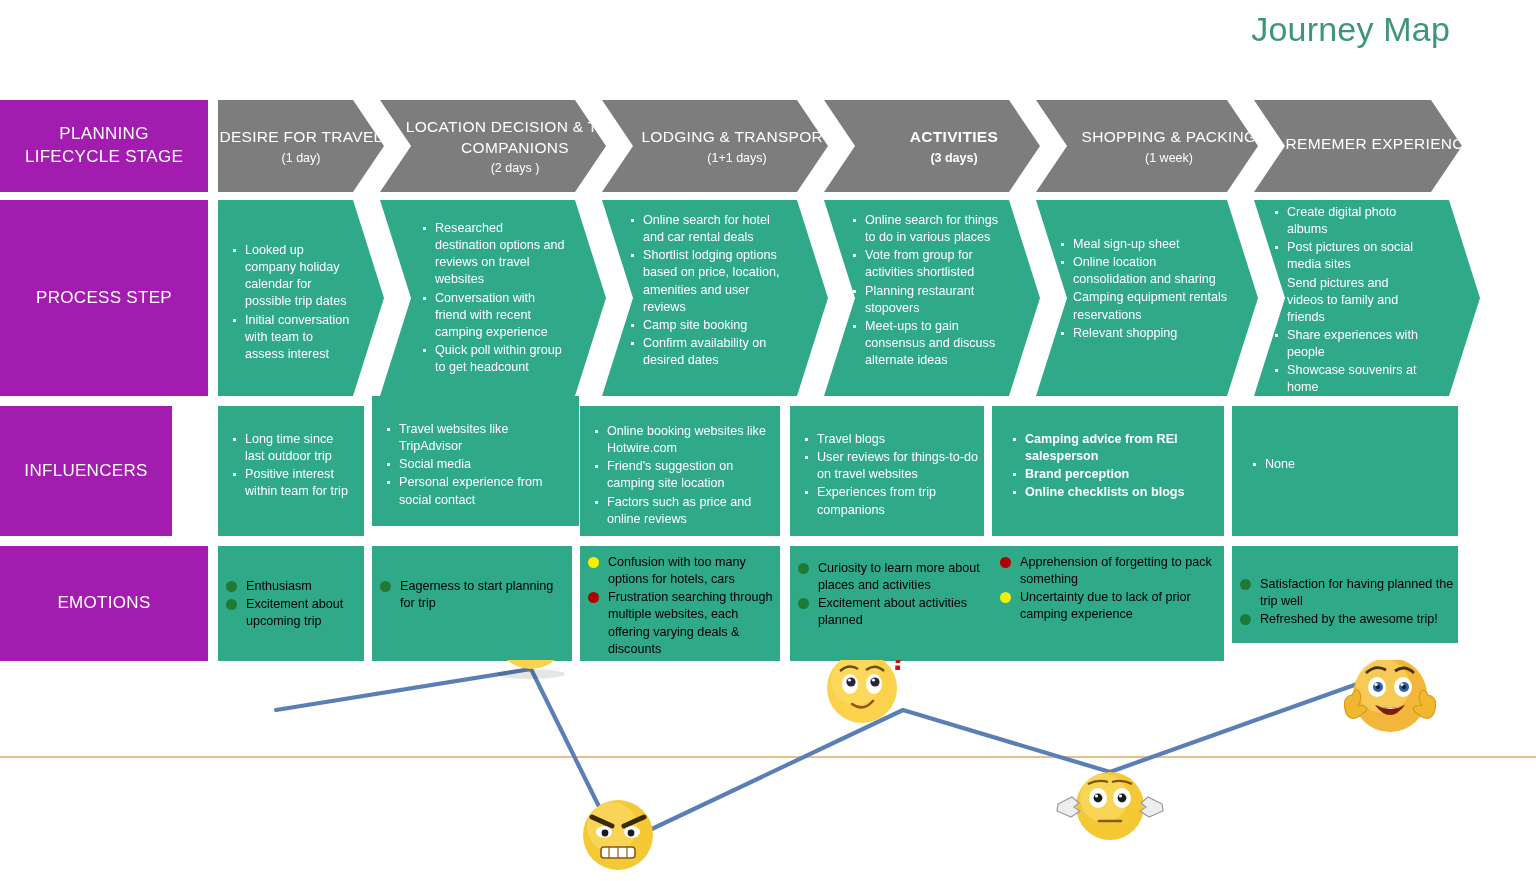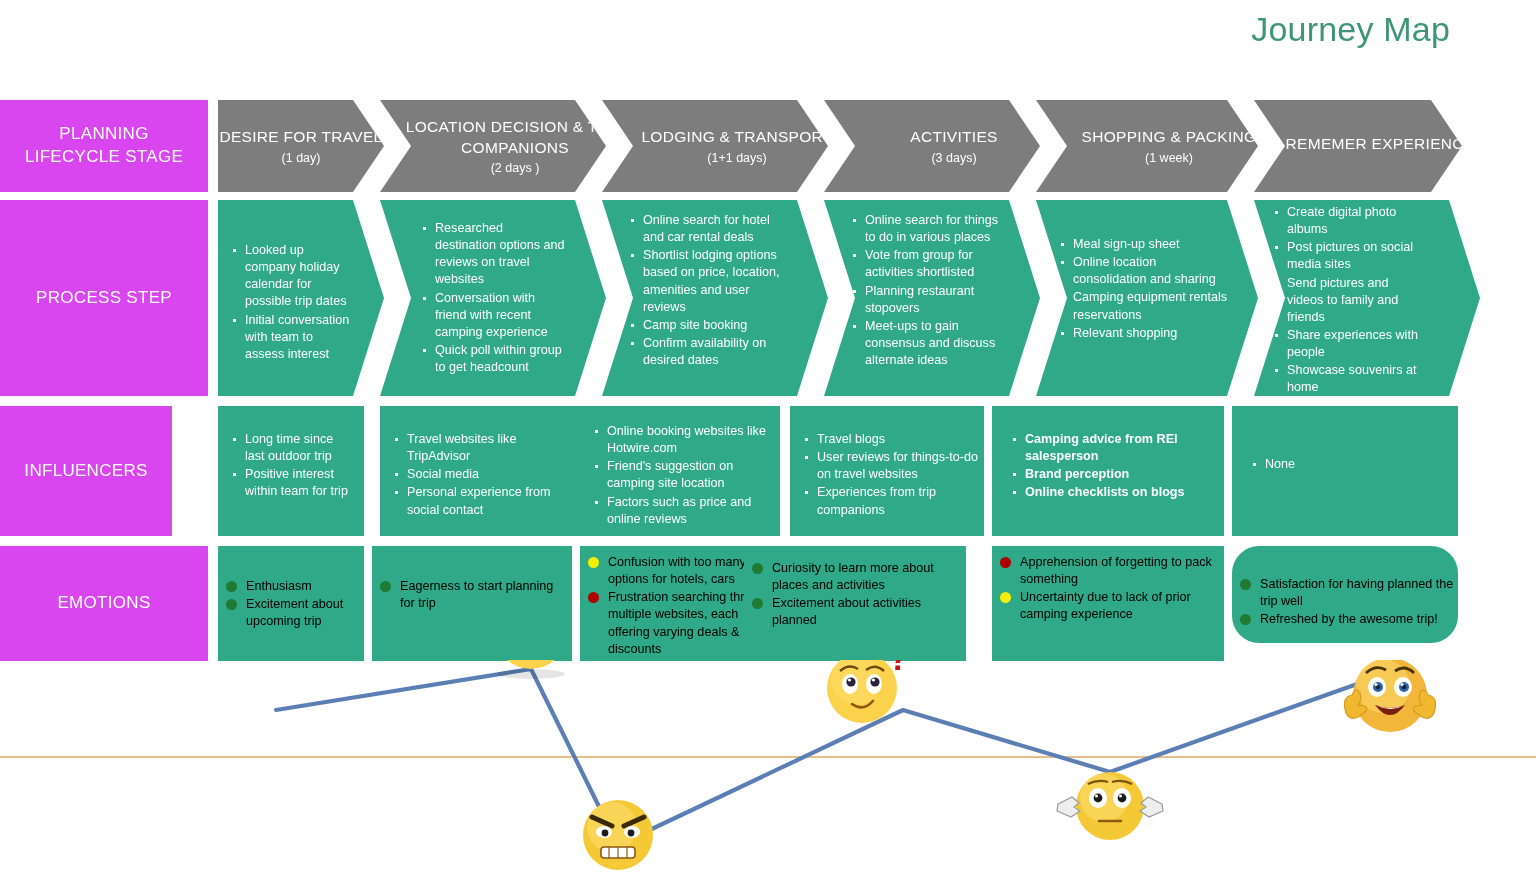--- a/index.html
+++ b/index.html
@@ -12,21 +12,21 @@
 
   
   .title{
     position:absolute;right:86px;top:10px;
     font-size:34px;color:#3f9579;letter-spacing:.2px;
     white-space:nowrap;
   }
 
   
   .rowlabel{
-    position:absolute;background:#d946ef;color:#ffffff;
+    position:absolute;background:#a21caf;color:#ffffff;
     display:flex;align-items:center;justify-content:center;
     text-align:center;font-size:17px;line-height:1.35;
     letter-spacing:.3px;
   }
 
   .hdr-text{
     position:absolute;left:0;top:0;width:100%;height:100%;
     display:flex;flex-direction:column;align-items:center;justify-content:center;
     color:#ffffff;text-align:center;pointer-events:none;
   }
@@ -103,21 +103,21 @@
 
   <div class="blk gray" style="left:602px;top:100px;width:226px;height:92px;
               clip-path:polygon(0 0, 195px 0, 226px 46px, 195px 92px, 0 92px, 31px 46px);">
     <div class="hdr-text" style="padding-left:22px;padding-right:24px;">
       <div class="hdr-main">LODGING  &amp; TRANSPORT</div>
       <div class="hdr-sub">(1+1 days)</div>
     </div>
   </div>
 
   <div class="blk gray" style="left:824px;top:100px;width:216px;height:92px;
-              clip-path:polygon(0 0, 185px 0, 216px 46px, 185px 92px, 0 92px, 31px 46px);">
+              clip-path:polygon(0 0, 185px 0, 216px 46px, 185px 92px, 0 92px, 31px 46px);font-weight:bold;">
     <div class="hdr-text" style="padding-left:22px;padding-right:24px;">
       <div class="hdr-main">ACTIVITIES</div>
       <div class="hdr-sub">(3 days)</div>
     </div>
   </div>
 
   <div class="blk gray" style="left:1036px;top:100px;width:222px;height:92px;
               clip-path:polygon(0 0, 191px 0, 222px 46px, 191px 92px, 0 92px, 31px 46px);">
     <div class="hdr-text" style="padding-left:22px;padding-right:24px;">
       <div class="hdr-main">SHOPPING &amp; PACKING</div>
@@ -204,21 +204,21 @@
   </div>
 
   <div class="blk teal" style="left:218px;top:406px;width:146px;height:130px;">
     <div class="cellpad" style="left:12px;top:25px;width:125px;">
       <ul class="bl">
           <li>Long time since last outdoor trip</li>
           <li>Positive interest within team for trip</li>
         </ul>
     </div>
   </div>
-  <div class="blk teal" style="left:372px;top:406px;width:207px;height:130px;margin-left:8px;">
+  <div class="blk teal" style="left:372px;top:396px;width:207px;height:130px;">
     <div class="cellpad" style="left:12px;top:25px;width:180px;">
       <ul class="bl">
           <li>Travel websites like TripAdvisor</li>
           <li>Social media</li>
           <li>Personal experience from social contact</li>
         </ul>
     </div>
   </div>
   <div class="blk teal" style="left:580px;top:406px;width:200px;height:130px;">
     <div class="cellpad" style="left:12px;top:17px;width:185px;">
@@ -271,37 +271,37 @@
     </div>
   </div>
   <div class="blk teal" style="left:580px;top:546px;width:200px;height:115px;">
     <div class="cellpad" style="left:6px;top:8px;width:192px;">
       <ul class="em">
           <li><span class="dot" style="background: rgb(246, 240, 0);"></span><span>Confusion with too many options for hotels, cars</span></li>
           <li><span class="dot" style="background: rgb(176, 0, 0);"></span><span>Frustration searching through multiple websites, each offering varying deals &amp; discounts</span></li>
         </ul>
     </div>
   </div>
-  <div class="blk teal" style="left:744px;top:546px;width:222px;height:115px;">
+  <div class="blk teal" style="left:790px;top:546px;width:222px;height:115px;">
     <div class="cellpad" style="left:6px;top:14px;width:186px;">
       <ul class="em">
           <li><span class="dot" style="background: rgb(31, 122, 51);"></span><span>Curiosity to learn more about places and activities</span></li>
           <li><span class="dot" style="background: rgb(31, 122, 51);"></span><span>Excitement about activities planned</span></li>
         </ul>
     </div>
   </div>
   <div class="blk teal" style="left:992px;top:546px;width:232px;height:115px;">
     <div class="cellpad" style="left:6px;top:8px;width:226px;">
       <ul class="em">
           <li><span class="dot" style="background: rgb(176, 0, 0);"></span><span>Apprehension of forgetting to pack something</span></li>
           <li><span class="dot" style="background: rgb(246, 240, 0);"></span><span>Uncertainty due to lack of prior camping experience</span></li>
         </ul>
     </div>
   </div>
-  <div class="blk teal" style="left:1232px;top:546px;width:226px;height:97px;border-radius:27px;">
+  <div class="blk teal" style="left:1232px;top:546px;width:226px;height:97px;">
     <div class="cellpad" style="left:6px;top:30px;width:220px;">
       <ul class="em">
           <li><span class="dot" style="background: rgb(31, 122, 51);"></span><span>Satisfaction for having planned the trip well</span></li>
           <li><span class="dot" style="background: rgb(31, 122, 51);"></span><span>Refreshed by the awesome trip!</span></li>
         </ul>
     </div>
   </div>
 
   <svg id="chart" viewBox="0 660 1536 221" width="1536" height="221">
 

